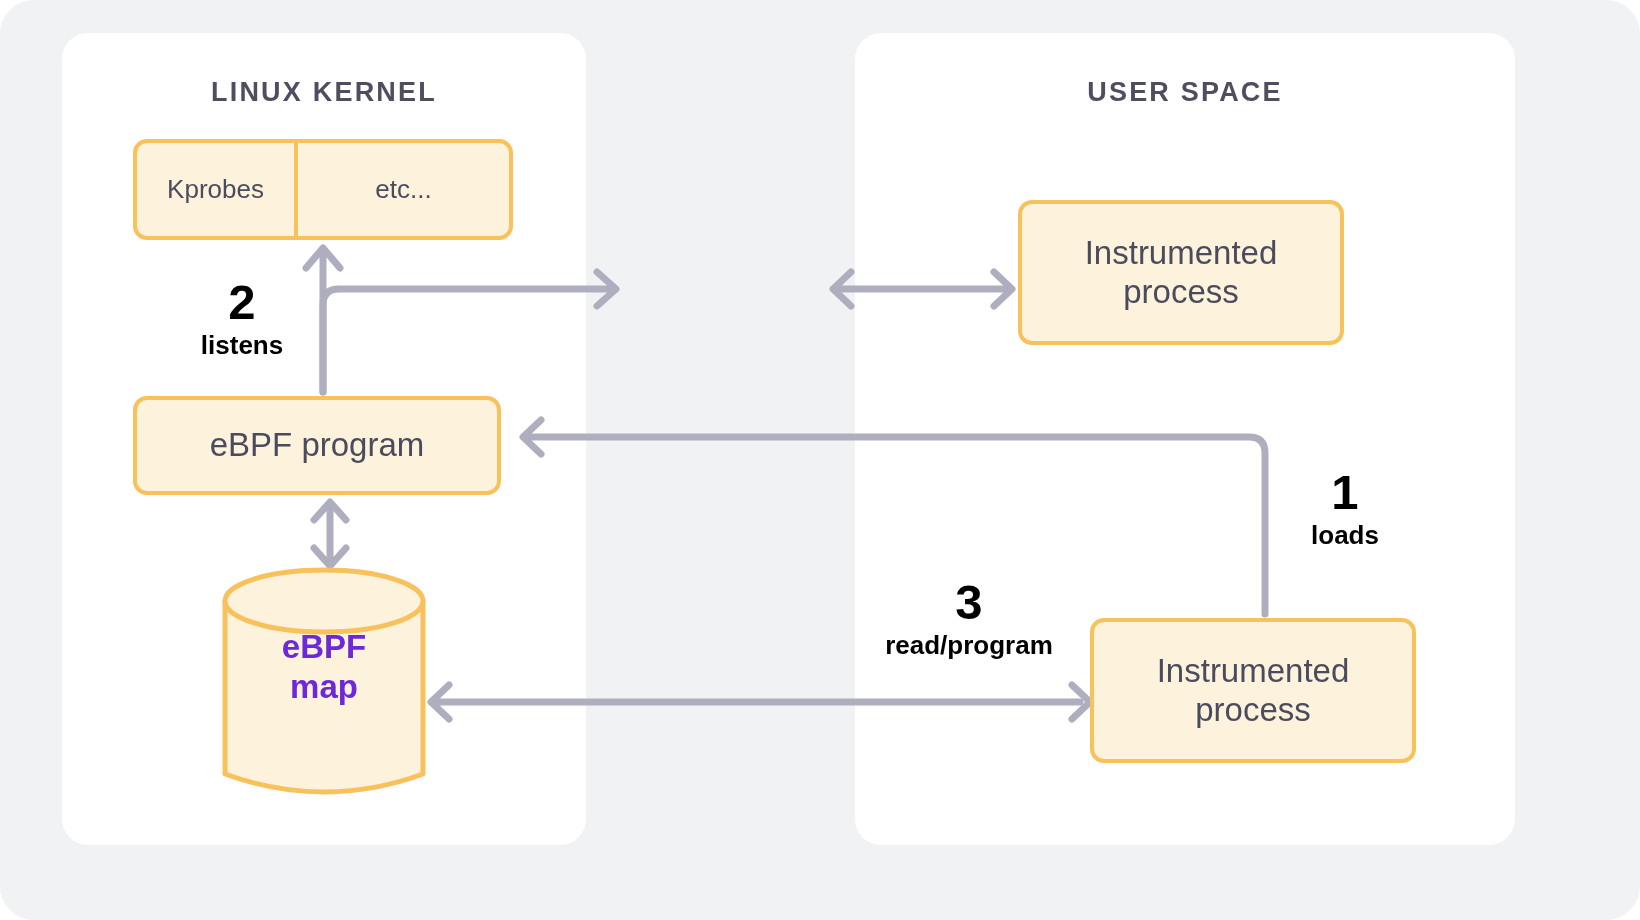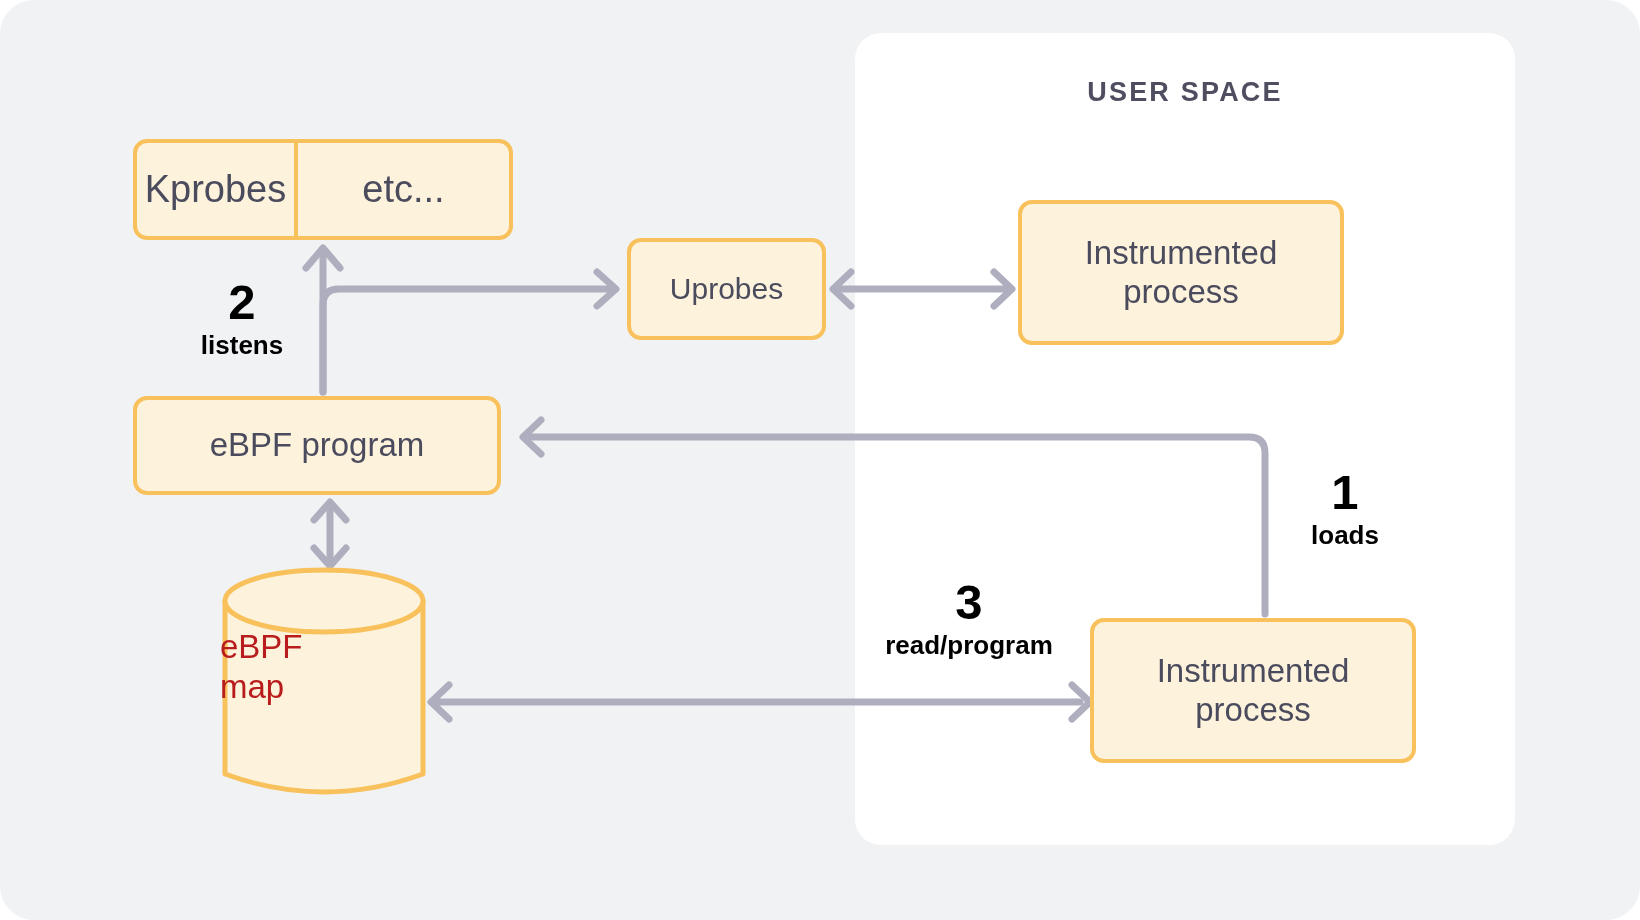--- a/index.html
+++ b/index.html
@@ -66,21 +66,21 @@
     background: #fdf3dc;
     border: 4px solid #f8c15c;
     border-radius: 14px;
     box-sizing: border-box;
     overflow: hidden;
   }
   .probe-cell {
     display: flex;
     align-items: center;
     justify-content: center;
-    font-size: 38px;
+    font-size: 26px;
     color: #4b4b5e;
     box-sizing: border-box;
   }
   .probe-cell.c0 { flex: 0 0 157px; }
   .probe-cell.c1 { flex: 0 0 105px; border-left: 4px solid #f8c15c; }
   .probe-cell.c2 { flex: 1 1 auto;  border-left: 4px solid #f8c15c; }
 
   #node-uprobes {
     left: 627px; top: 238px; width: 199px; height: 102px;
     font-size: 30px;
@@ -100,23 +100,24 @@
 
   
   #node-ebpf-map {
     position: absolute;
     left: 220px; top: 565px; width: 208px; height: 245px;
   }
   #node-ebpf-map .cyl-label {
     position: absolute;
     left: 0; top: 62px;
     width: 100%;
+    text-align: center;
     font-size: 33px;
-    font-weight: 400;
-    color: #b91c1c;
+    font-weight: 700;
+    color: #6d28d9;
     line-height: 1.2;
     z-index: 2;
   }
 
   .step {
     position: absolute;
     text-align: center;
     color: #000000;
   }
   .step .num {
@@ -133,20 +134,23 @@
   }
   #step-listens { left: 180px; top: 278px; width: 124px; }
   #step-loads   { left: 1300px; top: 468px; width: 90px; }
   #step-rw      { left: 880px; top: 578px; width: 178px; }
 </style>
 </head>
 <body>
 
 <div id="stage">
 
+  <div class="panel" id="panel-kernel">
+    <div class="panel-title">LINUX KERNEL</div>
+  </div>
 
   <div class="panel" id="panel-user">
     <div class="panel-title">USER SPACE</div>
   </div>
 
   <svg id="svg-layer" viewBox="0 0 1640 920">
     <g fill="none" stroke="#aeaebf" stroke-width="7" stroke-linecap="round" stroke-linejoin="round">
 
       <path d="M 323 392 L 323 249"></path>
       <polyline points="306,268 323,248 340,268"></polyline>
@@ -169,23 +173,20 @@
       <polyline points="449,685 431,702 449,719"></polyline>
       <polyline points="1072,685 1090,702 1072,719"></polyline>
     </g>
   </svg>
 
   <div id="probe-strip">
     <div class="probe-cell c0">Kprobes</div>
     <div class="probe-cell c2">etc...</div>
   </div>
 
-  <div class="node" id="node-uprobes">
-    <span>Uprobes</span>
-  </div>
 
   <div class="node" id="node-ebpf-program">
     <span>eBPF program</span>
   </div>
 
   <div class="node" id="node-instrumented-top">
     <span>
       <span>Instrumented</span><br>
       <span>process</span>
     </span>

